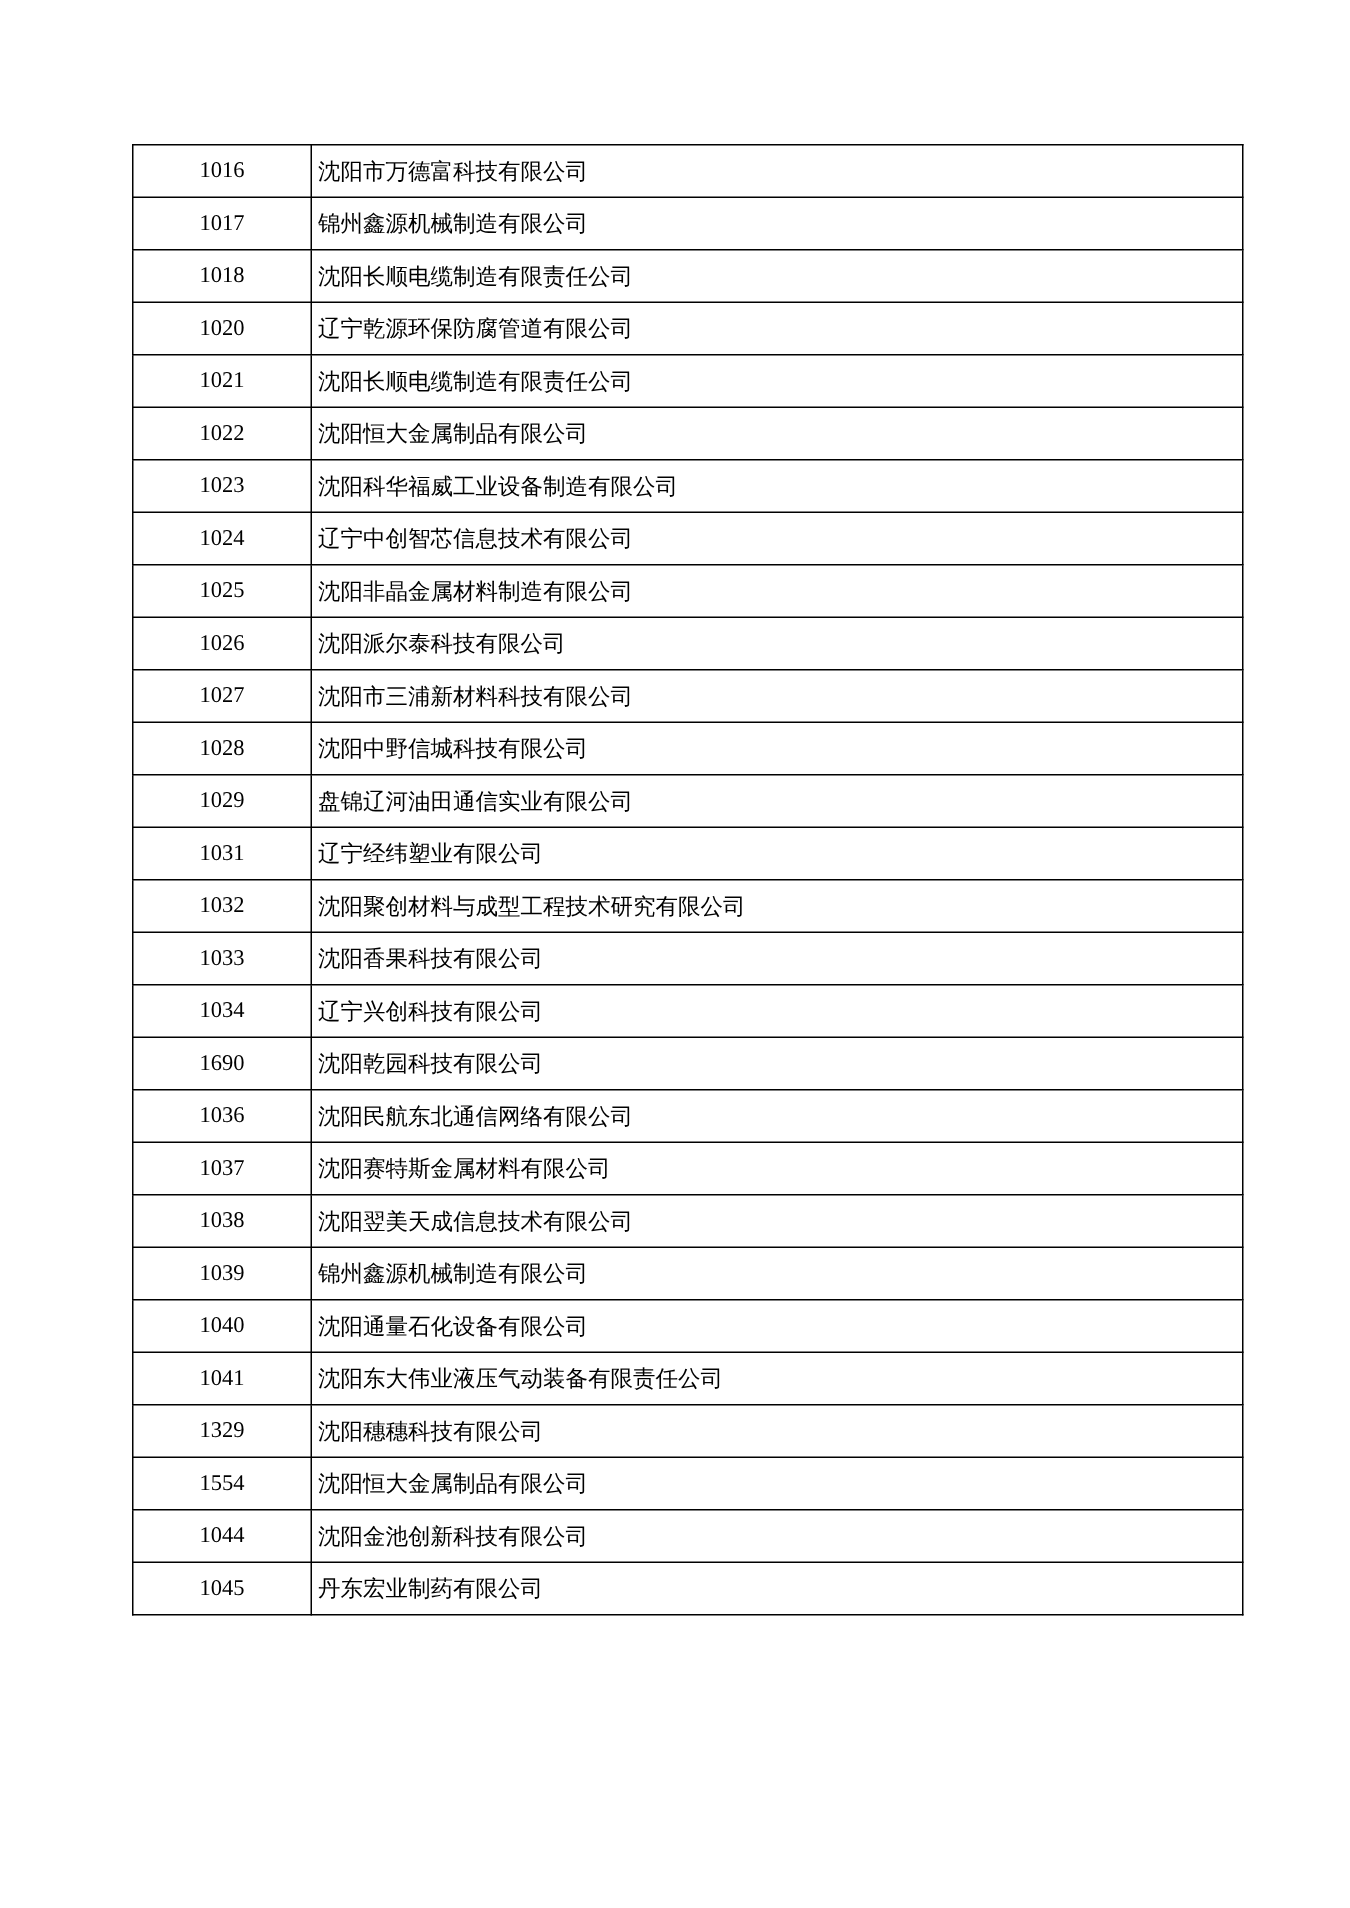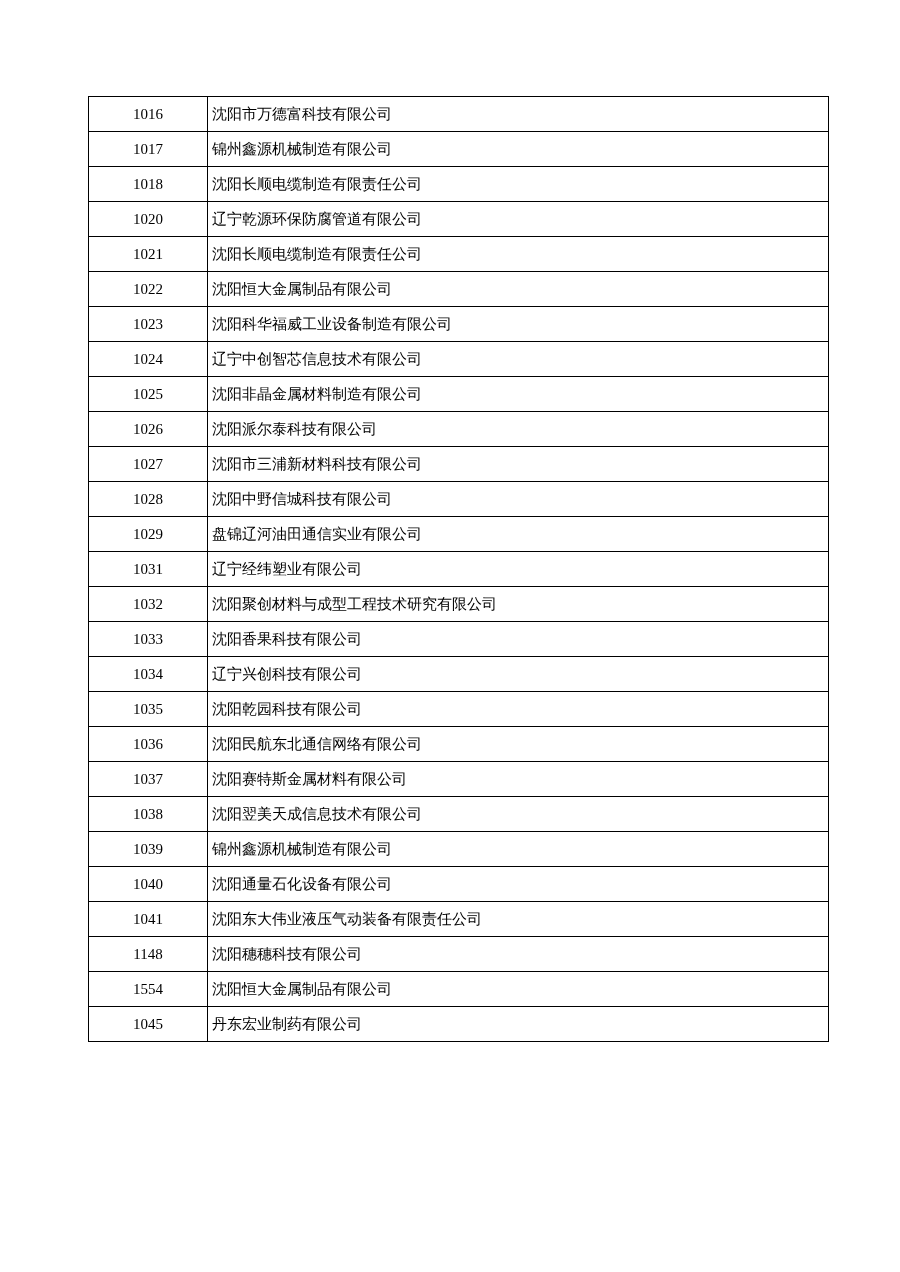--- a/index.html
+++ b/index.html
@@ -113,21 +113,21 @@
         </tr>
         <tr>
           <td class="col-id">1033</td>
           <td class="col-name">沈阳香果科技有限公司</td>
         </tr>
         <tr>
           <td class="col-id">1034</td>
           <td class="col-name">辽宁兴创科技有限公司</td>
         </tr>
         <tr>
-          <td class="col-id">1035</td>
+          <td class="col-id">1690</td>
           <td class="col-name">沈阳乾园科技有限公司</td>
         </tr>
         <tr>
           <td class="col-id">1036</td>
           <td class="col-name">沈阳民航东北通信网络有限公司</td>
         </tr>
         <tr>
           <td class="col-id">1037</td>
           <td class="col-name">沈阳赛特斯金属材料有限公司</td>
         </tr>
@@ -141,26 +141,30 @@
         </tr>
         <tr>
           <td class="col-id">1040</td>
           <td class="col-name">沈阳通量石化设备有限公司</td>
         </tr>
         <tr>
           <td class="col-id">1041</td>
           <td class="col-name">沈阳东大伟业液压气动装备有限责任公司</td>
         </tr>
         <tr>
-          <td class="col-id">1148</td>
+          <td class="col-id">1329</td>
           <td class="col-name">沈阳穗穗科技有限公司</td>
         </tr>
         <tr>
           <td class="col-id">1554</td>
           <td class="col-name">沈阳恒大金属制品有限公司</td>
+        </tr>
+        <tr>
+          <td class="col-id">1044</td>
+          <td class="col-name">沈阳金池创新科技有限公司</td>
         </tr>
         <tr>
           <td class="col-id">1045</td>
           <td class="col-name">丹东宏业制药有限公司</td>
         </tr>
       </tbody>
   </table>
 </div>
 
 </body></html>

